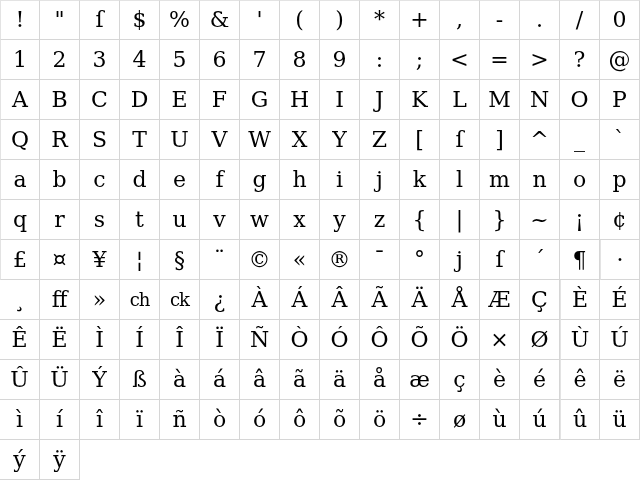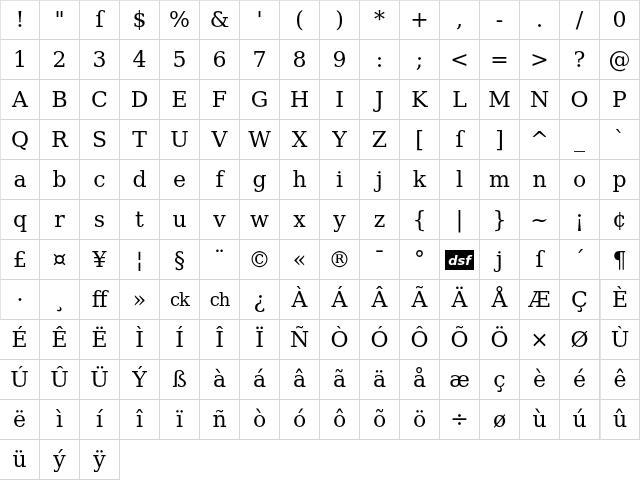--- a/index.html
+++ b/index.html
@@ -380,23 +380,20 @@
     <div class="cell">
       <span class="glyph">®</span>
     </div>
     <div class="cell">
       <span class="glyph">¯</span>
     </div>
     <div class="cell">
       <span class="glyph">°</span>
     </div>
     <div class="cell">
-      <span class="logo">dsf</span>
-    </div>
-    <div class="cell">
       <span class="glyph">j</span>
     </div>
     <div class="cell">
       <span class="glyph">ſ</span>
     </div>
     <div class="cell">
       <span class="glyph">´</span>
     </div>
     <div class="cell">
       <span class="glyph">¶</span>
@@ -407,24 +404,24 @@
     <div class="cell">
       <span class="glyph">¸</span>
     </div>
     <div class="cell">
       <span class="glyph">ﬀ</span>
     </div>
     <div class="cell">
       <span class="glyph">»</span>
     </div>
     <div class="cell">
+      <span class="glyph multi">ch</span>
+    </div>
+    <div class="cell">
       <span class="glyph multi">ck</span>
-    </div>
-    <div class="cell">
-      <span class="glyph multi">ch</span>
     </div>
     <div class="cell">
       <span class="glyph">¿</span>
     </div>
     <div class="cell">
       <span class="glyph">À</span>
     </div>
     <div class="cell">
       <span class="glyph">Á</span>
     </div>

